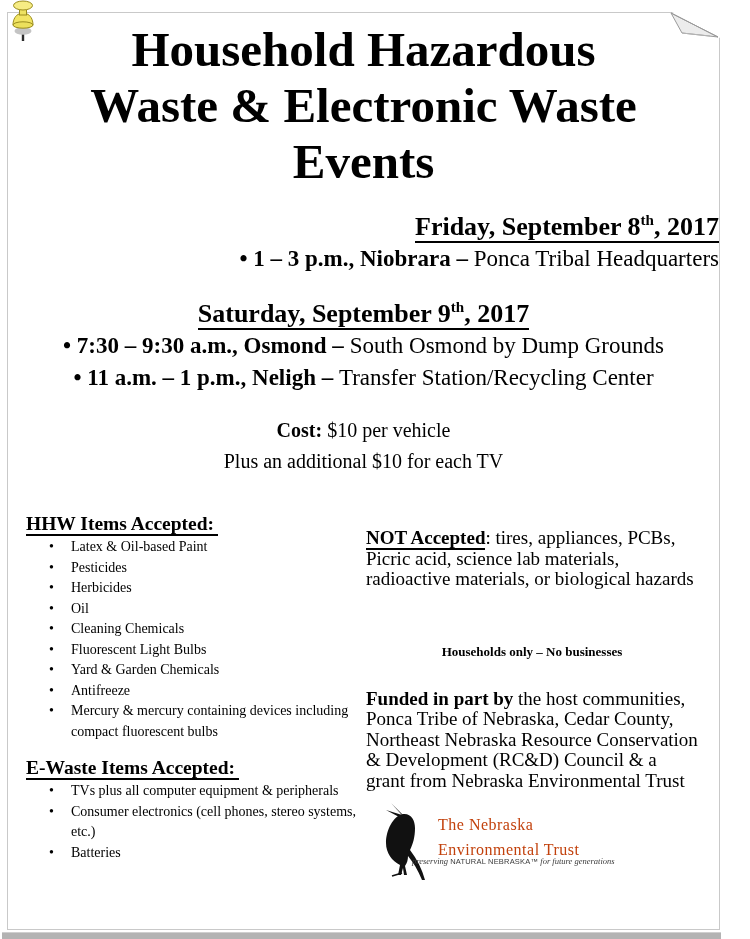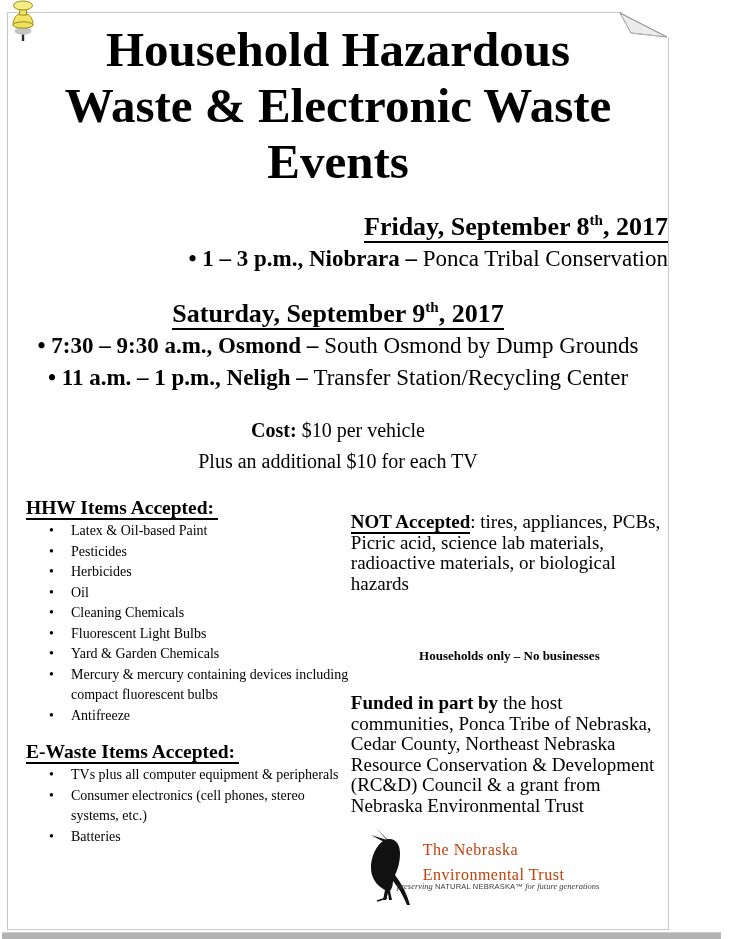--- a/index.html
+++ b/index.html
@@ -3,21 +3,21 @@
 <meta charset="utf-8">
 <style>
   html,body{margin:0;padding:0;}
   body{
     width:750px;height:939px;position:relative;overflow:hidden;
     background:#ffffff;
     font-family:"Liberation Serif","DejaVu Serif",serif;
     color:#000;
   }
   .page{
-    position:absolute;left:7px;top:12px;width:662px;height:918px;
+    position:absolute;left:7px;top:12px;width:713px;height:918px;
     background:#fff;border:1px solid #c9c9c9;box-sizing:border-box;
   }
   
   .fold{position:absolute;top:-1px;right:-1px;width:50px;height:34px;}
   
   .pushpin{position:absolute;left:8px;top:0px;width:32px;height:44px;}
   
   .bottom-bar{
     position:absolute;left:2px;top:932px;width:719px;height:7px;
     background:#b3b3b3;border-top:1px solid #cfcfcf;box-sizing:border-box;
@@ -32,21 +32,21 @@
   .sec2{margin-top:24px;}
   .date-heading{font-size:26px;font-weight:bold;line-height:30px;}
   .date-heading .hl{border-bottom:2px solid #000;display:inline-block;line-height:26px;padding-bottom:1px;}
   .date-heading sup{font-size:0.58em;vertical-align:super;line-height:0;}
   .event-line{font-size:23px;line-height:32px;white-space:nowrap;}
   .event-line .b{font-weight:bold;}
   .event-line::before{content:"•  ";font-weight:bold;}
   .cost{margin-top:21px;text-align:center;font-size:20px;line-height:31px;}
   .cost .b{font-weight:bold;}
 
-  .columns{display:flex;margin-top:20px;justify-content:center;}
+  .columns{display:flex;margin-top:36px;}
   .col-left{width:358px;padding-left:18px;box-sizing:border-box;}
   .col-right{width:332px;padding-top:15px;box-sizing:border-box;}
 
   .list-heading{
     font-size:19.5px;font-weight:bold;line-height:21px;
     border-bottom:2px solid #000;display:inline-block;padding-right:4px;
   }
   .bullet-list{margin:1px 0 0 0;}
   .bullet-item{
     font-size:14px;line-height:20.5px;
@@ -91,21 +91,21 @@
   <div class="title">
     <div>Household Hazardous</div>
     <div>Waste &amp; Electronic Waste</div>
     <div>Events</div>
   </div>
 
   <div class="date-section sec1">
     <div class="date-heading">
       <span class="hl"><span>Friday, September 8</span><sup>th</sup><span>, 2017</span></span>
     </div>
-    <div class="event-line"><span class="b">1 – 3 p.m., Niobrara – </span><span>Ponca Tribal Conservation</span></div>
+    <div class="event-line"><span class="b">1 – 3 p.m., Niobrara – </span><span>Ponca Tribal Headquarters</span></div>
   </div>
 
   <div class="date-section sec2">
     <div class="date-heading">
       <span class="hl"><span>Saturday, September 9</span><sup>th</sup><span>, 2017</span></span>
     </div>
     <div class="event-line"><span class="b">7:30 – 9:30 a.m., Osmond – </span><span>South Osmond by Dump Grounds</span></div>
     <div class="event-line"><span class="b">11 a.m. – 1 p.m., Neligh – </span><span>Transfer Station/Recycling Center</span></div>
   </div>
 
@@ -120,22 +120,22 @@
       <div>
         <span class="list-heading">HHW Items Accepted:</span>
         <div class="bullet-list">
           <div class="bullet-item">Latex &amp; Oil-based Paint</div>
           <div class="bullet-item">Pesticides</div>
           <div class="bullet-item">Herbicides</div>
           <div class="bullet-item">Oil</div>
           <div class="bullet-item">Cleaning Chemicals</div>
           <div class="bullet-item">Fluorescent Light Bulbs</div>
           <div class="bullet-item">Yard &amp; Garden Chemicals</div>
+          <div class="bullet-item">Antifreeze</div>
           <div class="bullet-item">Mercury &amp; mercury containing devices including compact fluorescent bulbs</div>
-          <div class="bullet-item">Antifreeze</div>
         </div>
       </div>
       <div class="ewaste-block">
         <span class="list-heading">E-Waste Items Accepted:</span>
         <div class="bullet-list">
           <div class="bullet-item">TVs plus all computer equipment &amp; peripherals</div>
           <div class="bullet-item">Consumer electronics (cell phones, stereo systems, etc.)</div>
           <div class="bullet-item">Batteries</div>
         </div>
       </div>

